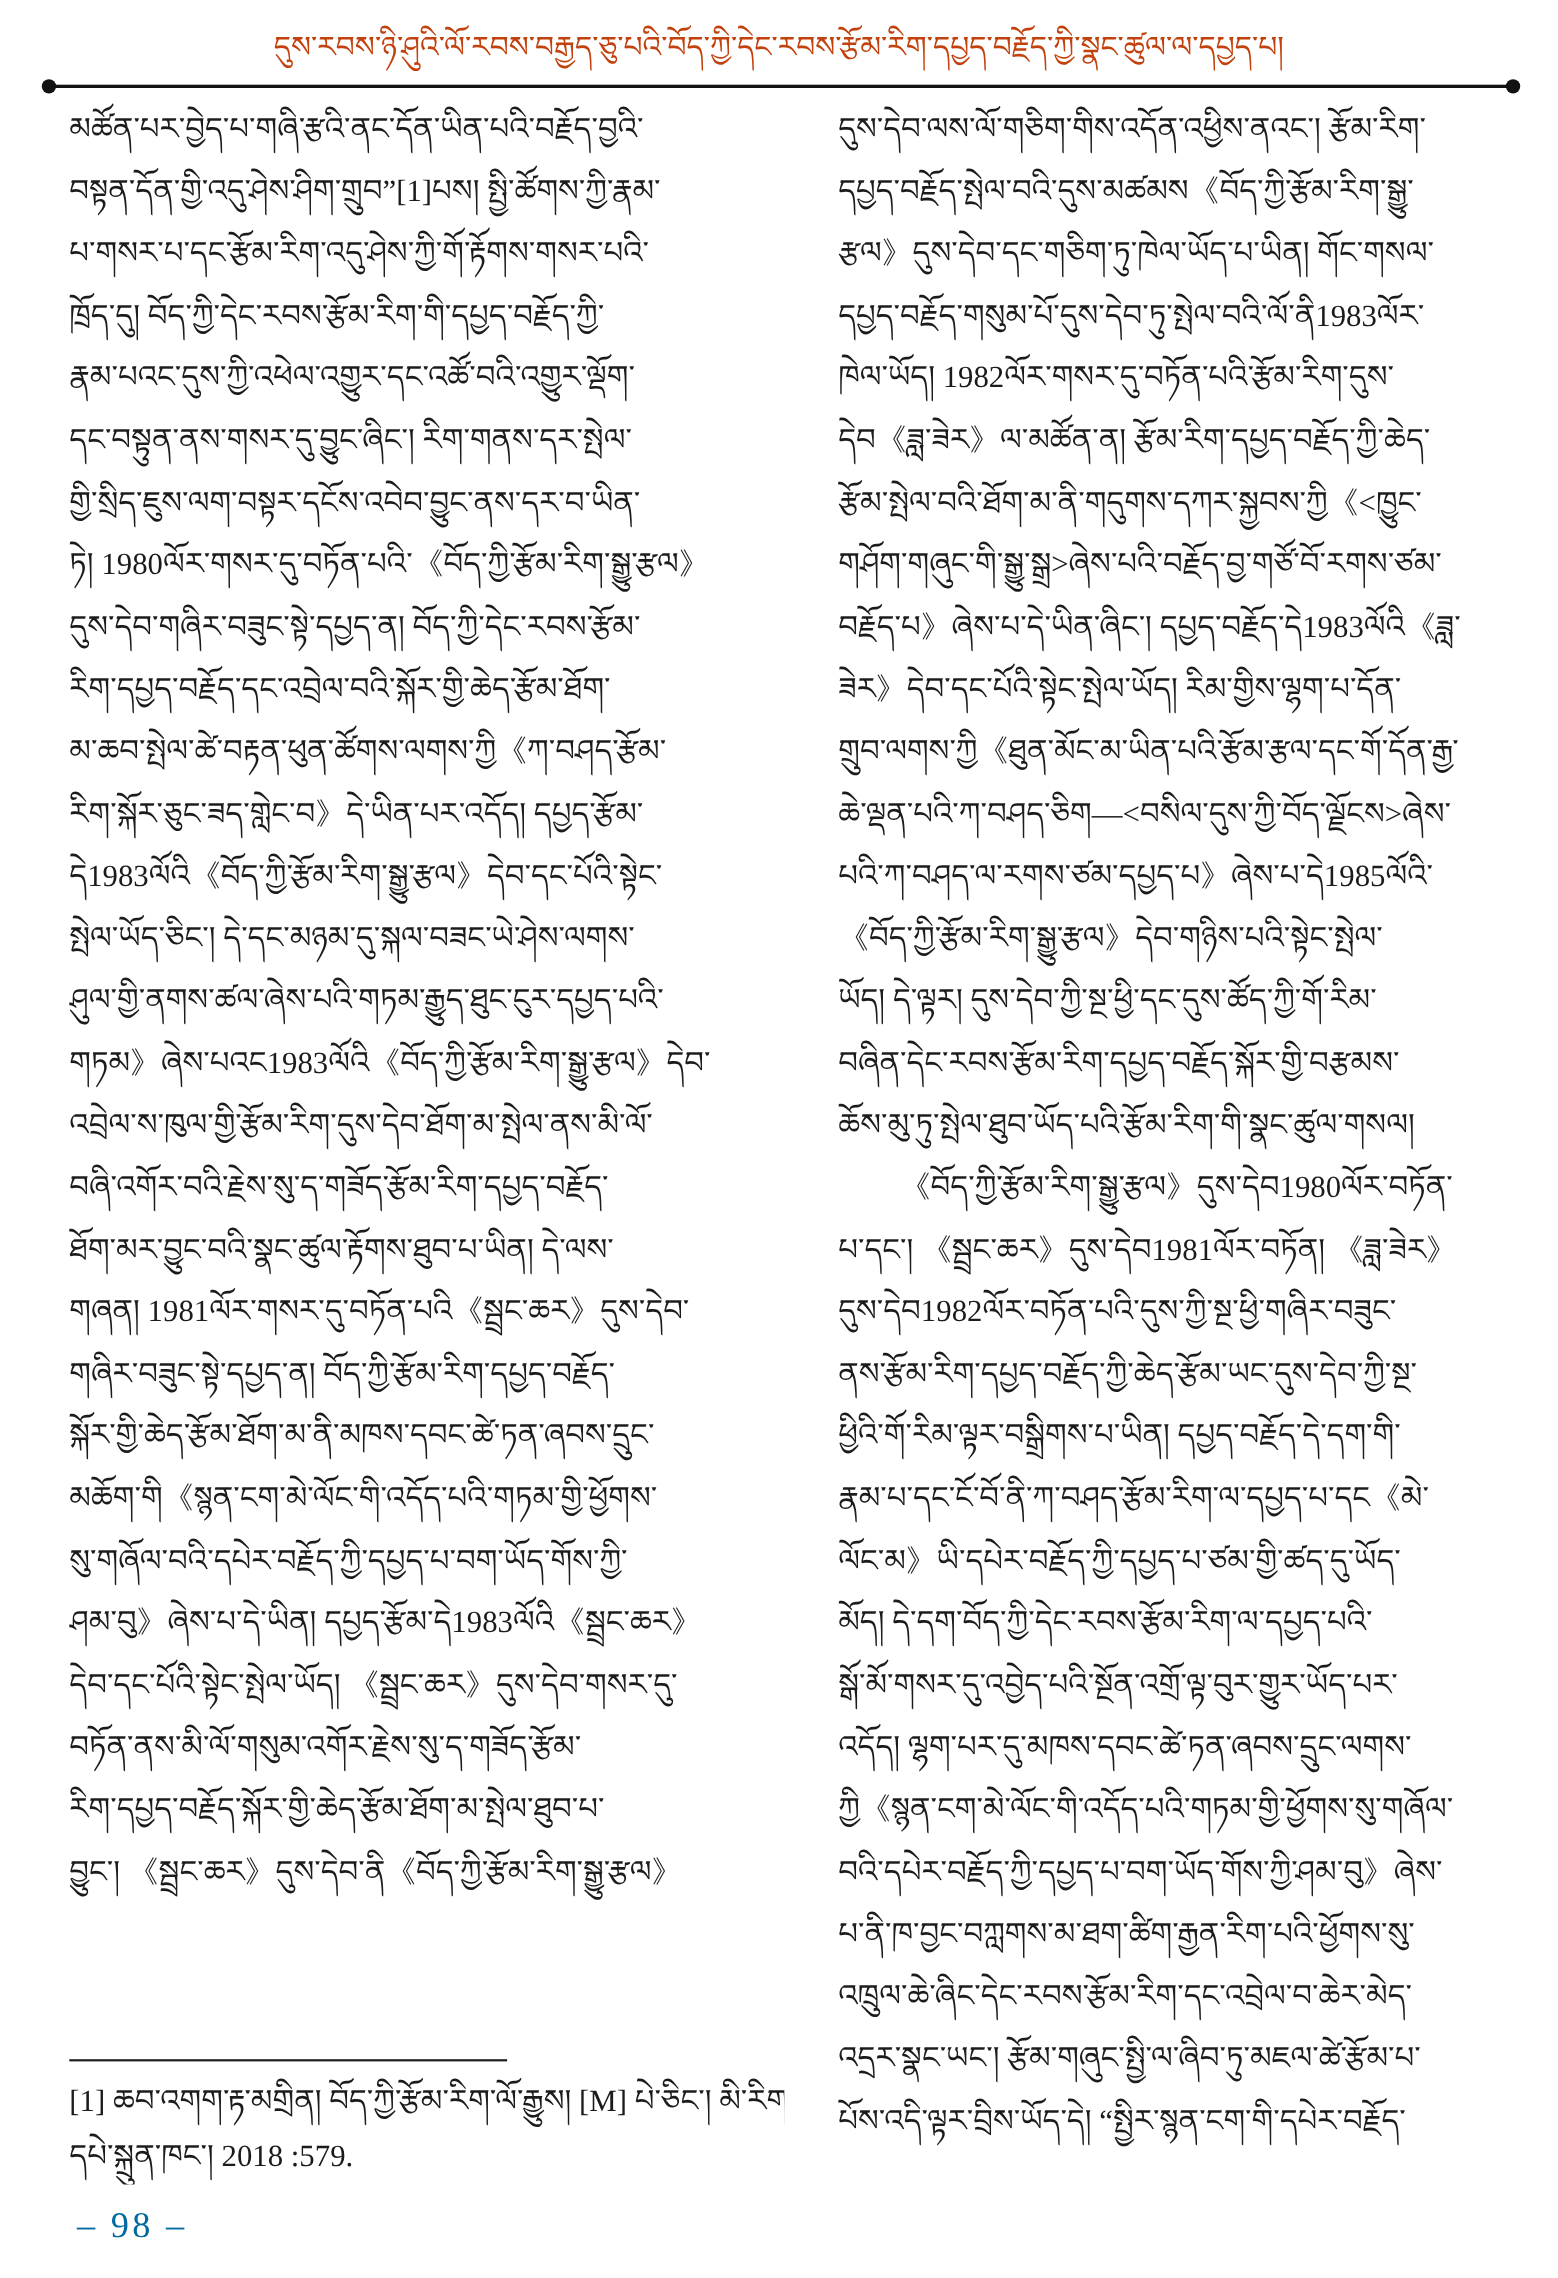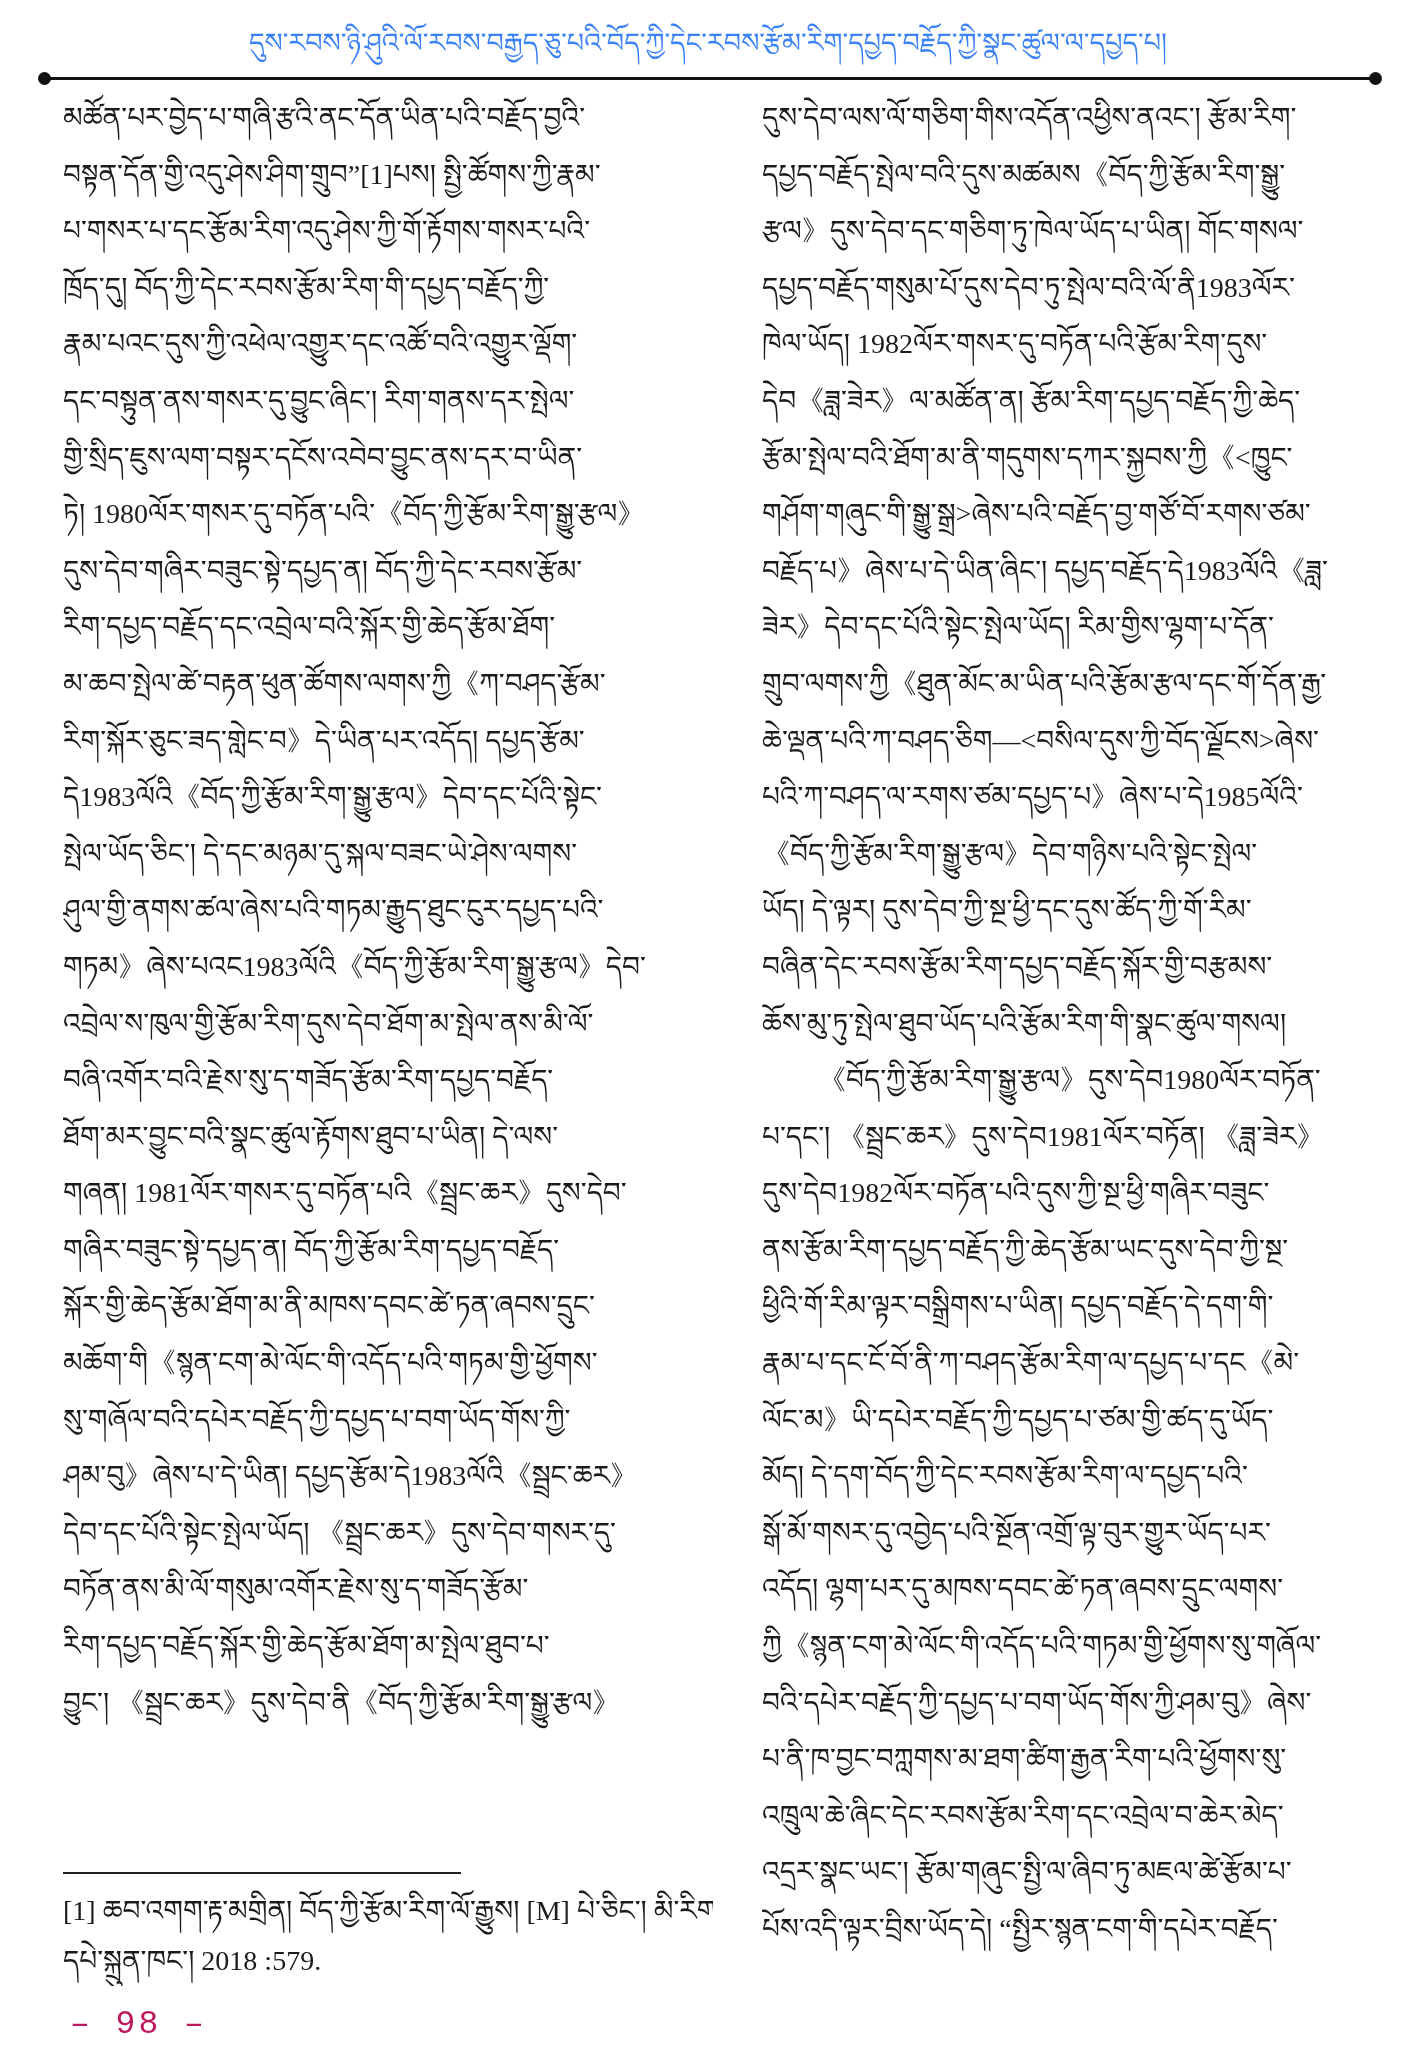--- a/index.html
+++ b/index.html
@@ -10,21 +10,21 @@
     font-family: "Liberation Serif", serif;
     color: #1b1b1b;
     overflow: hidden;
   }
   .page { position: absolute; inset: 0; }
 
   .header-title {
     position: absolute; top: 20px; left: 0; width: 100%;
     text-align: center;
     font-size: 27px; line-height: 46px;
-    color: #3b82f6;
+    color: #c2410c;
     white-space: nowrap;
   }
   .header-rule {
     position: absolute; top: 77px; left: 44px;
     width: 1332px; height: 3px; background: #121212;
   }
   .rule-dot {
     position: absolute; top: 72px;
     width: 13px; height: 13px; border-radius: 50%;
     background: #121212;
@@ -46,21 +46,21 @@
 
   .footnote-divider {
     position: absolute; left: 63px; top: 1872px;
     width: 398px; height: 2px; background: #1e1e1e;
   }
   .footnote { position: absolute; left: 63px; top: 1886px; width: 650px; }
   .footnote .tline { height: 50px; line-height: 50px; font-size: 28px; }
 
   .page-number {
     position: absolute; left: 70px; top: 2006px;
-    font-size: 33px; letter-spacing: 3px; color: #be185d; font-family: Liberation Mono, monospace;
+    font-size: 33px; letter-spacing: 3px; color: #0369a1;
   }
 </style>
 </head>
 <body>
 
 <div class="page">
 
   <div class="header-title">དུས་རབས་ཉི་ཤུའི་ལོ་རབས་བརྒྱད་ཅུ་པའི་བོད་ཀྱི་དེང་རབས་རྩོམ་རིག་དཔྱད་བརྗོད་ཀྱི་སྣང་ཚུལ་ལ་དཔྱད་པ།</div>
 
   <div class="header-rule"></div>

